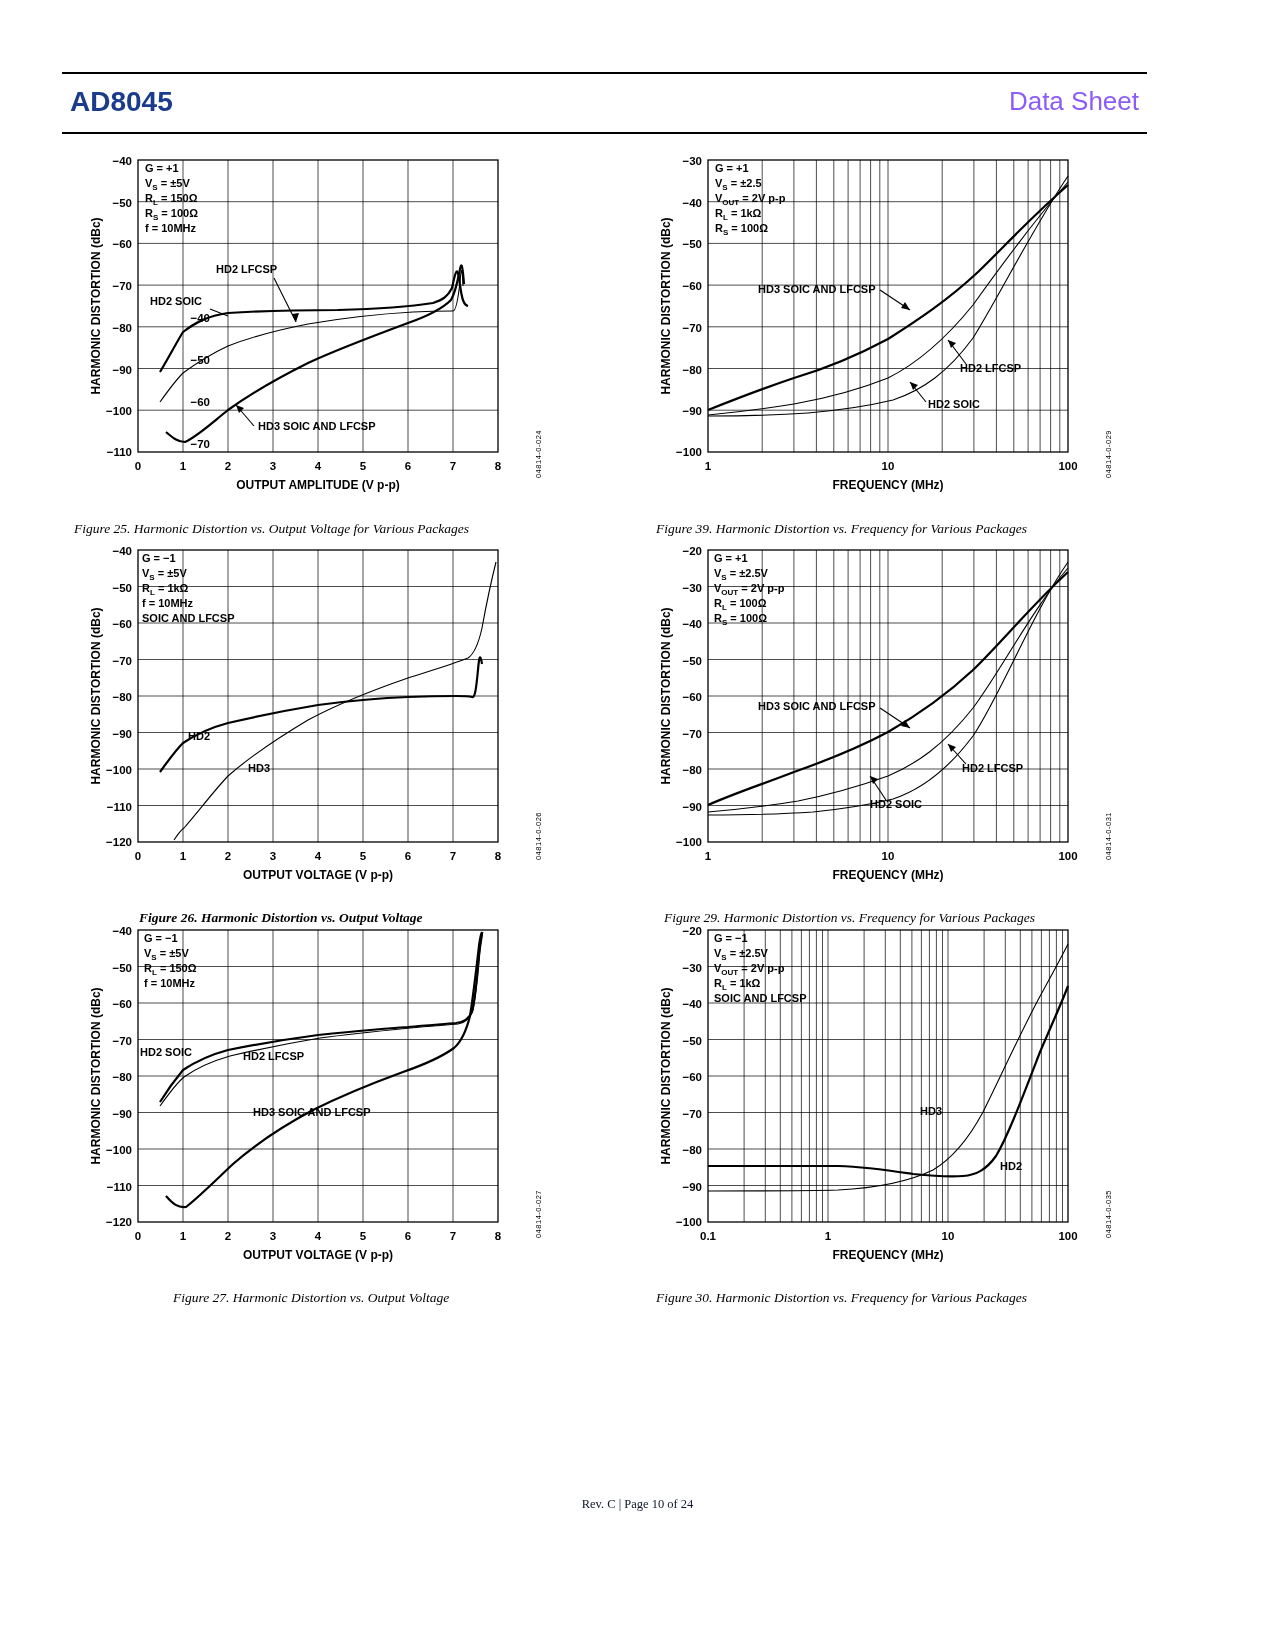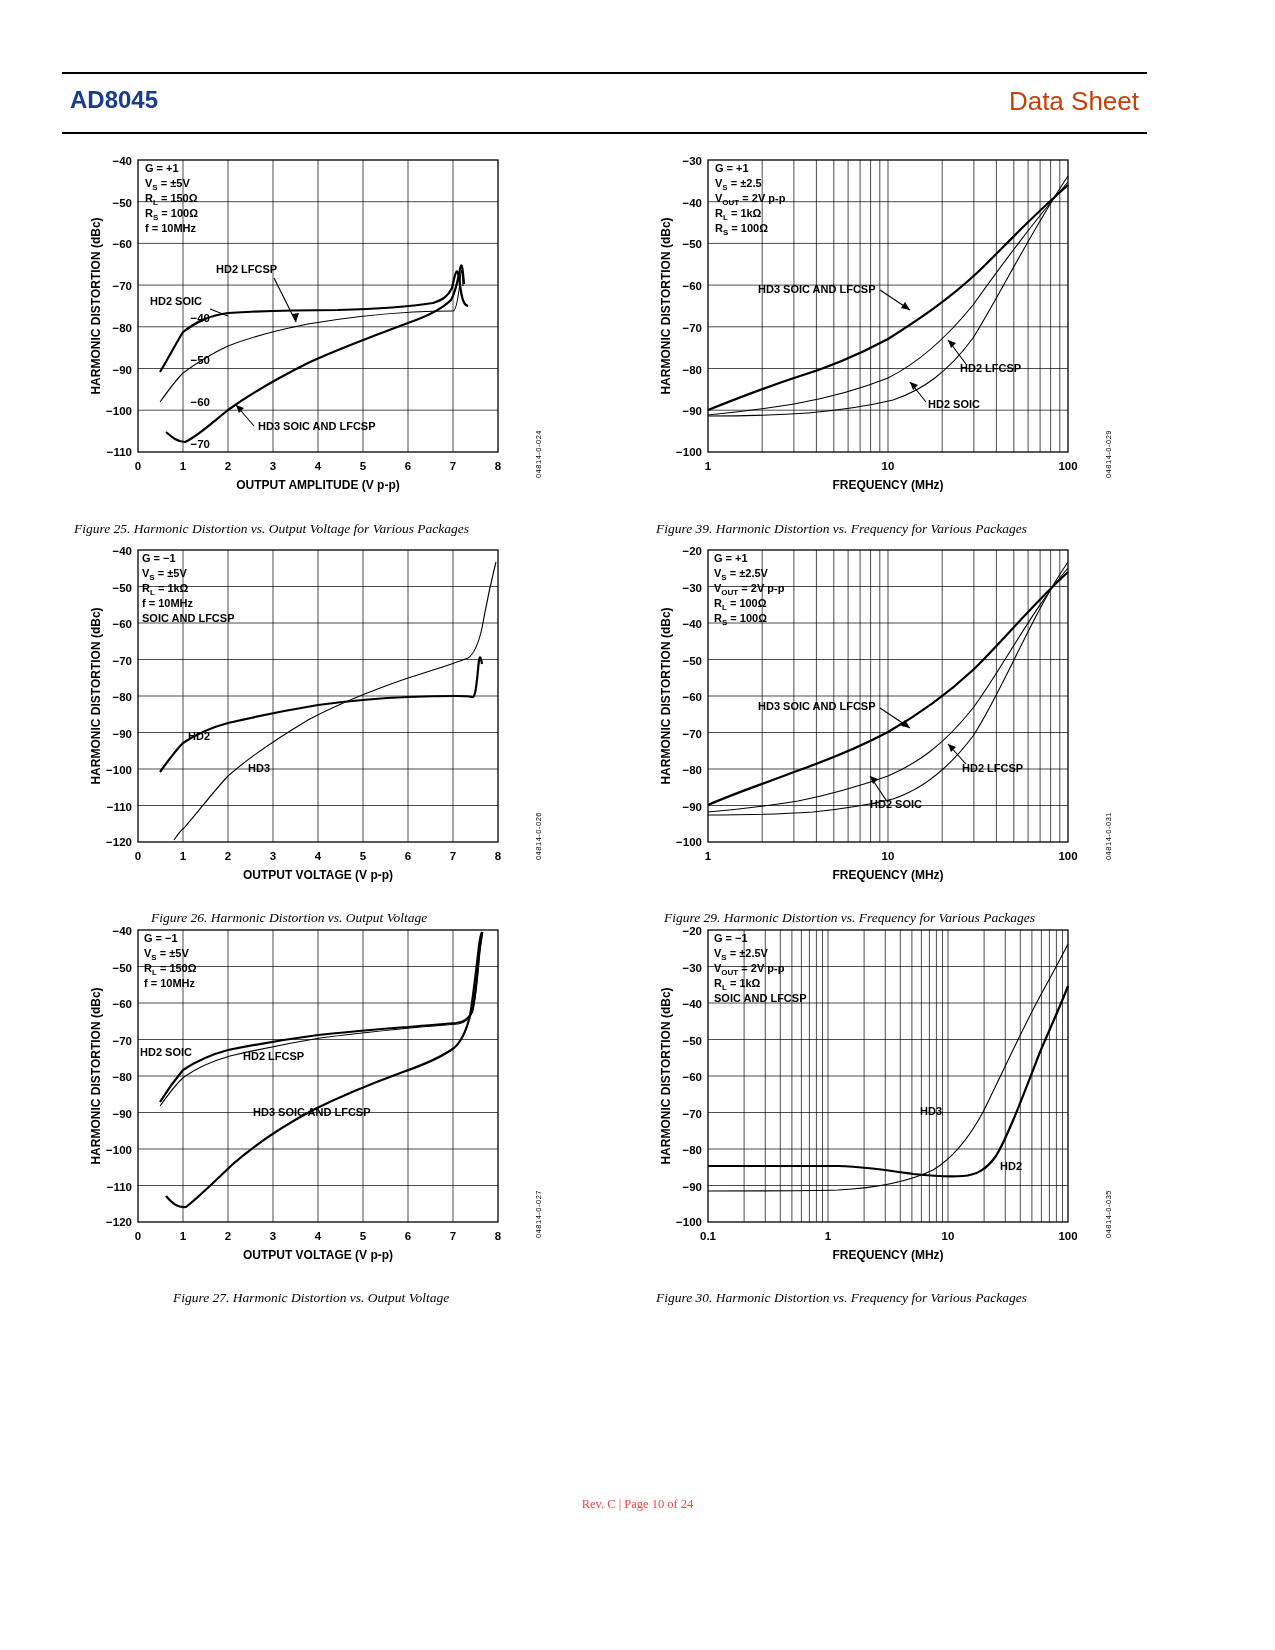--- a/index.html
+++ b/index.html
@@ -30,43 +30,43 @@
     width: 1085px;
     height: 62px;
     border-top: 2px solid #000;
     border-bottom: 2px solid #000;
     box-sizing: border-box;
   }
   .header-title {
     position: absolute;
     left: 8px;
     top: 12px;
-    font-size: 24px;
+    font-size: 28px;
     font-weight: bold;
     color: #1b3c8c;
     letter-spacing: 0px;
   }
   .header-right {
     position: absolute;
     right: 8px;
     top: 12px;
     font-size: 26px;
-    color: #c2410c;
+    color: #8b5cf6;
     font-weight: normal;
   }
 
   
   .footer {
     position: absolute;
     left: 0;
     top: 1497px;
     width: 1275px;
     text-align: center;
     font-size: 12.5px;
-    color: #ef4444;
+    color: #0f172a;
     font-family: "Liberation Serif", serif;
   }
 
   
   .figure {
     position: absolute;
   }
   .figcaption {
     position: absolute;
     font-family: "Liberation Serif", serif;
@@ -317,21 +317,21 @@
       <text class="cond" x="64" y="82">SOIC AND LFCSP</text>
 
       <path class="curve c-thick" d="M82,232 C92,218 100,208 105,203 C120,193 135,187 150,183 C180,176 210,170 240,165 C270,161 300,158 330,157 C355,156 370,156 378,156 C385,156 390,156 394,157 C397,158 398,150 400,130 C401,118 402,112 404,124"></path>
 
       <path class="curve c-thin" d="M96,300 C100,294 103,290 106,288 C120,272 135,252 150,236 C175,214 200,198 230,180 C260,164 295,150 330,138 C355,130 375,124 390,118 C396,114 400,106 404,88 C408,66 412,46 418,22"></path>
       <text class="lbl" x="110" y="200">HD2</text>
       <text class="lbl" x="170" y="232">HD3</text>
     </svg>
   </div>
   <div class="figid" style="left:534px; top:812px;">04814-0-026</div>
-  <div class="figcaption" style="left:151px; top:910px;">Figure 26. Harmonic Distortion vs. Output Voltage</div>
+  <div class="figcaption" style="left:139px; top:910px;font-weight:bold;">Figure 26. Harmonic Distortion vs. Output Voltage</div>
 
   <div class="figure" style="left:648px; top:540px; width:500px; height:360px;">
     <svg width="500" height="360" viewBox="0 0 500 360">
       <rect class="frame" x="60" y="10" width="360" height="292"></rect>
       <line class="grid" x1="60" y1="46.5" x2="420" y2="46.5"></line>
       <line class="grid" x1="60" y1="83" x2="420" y2="83"></line>
       <line class="grid" x1="60" y1="119.5" x2="420" y2="119.5"></line>
       <line class="grid" x1="60" y1="156" x2="420" y2="156"></line>
       <line class="grid" x1="60" y1="192.5" x2="420" y2="192.5"></line>
       <line class="grid" x1="60" y1="229" x2="420" y2="229"></line>

